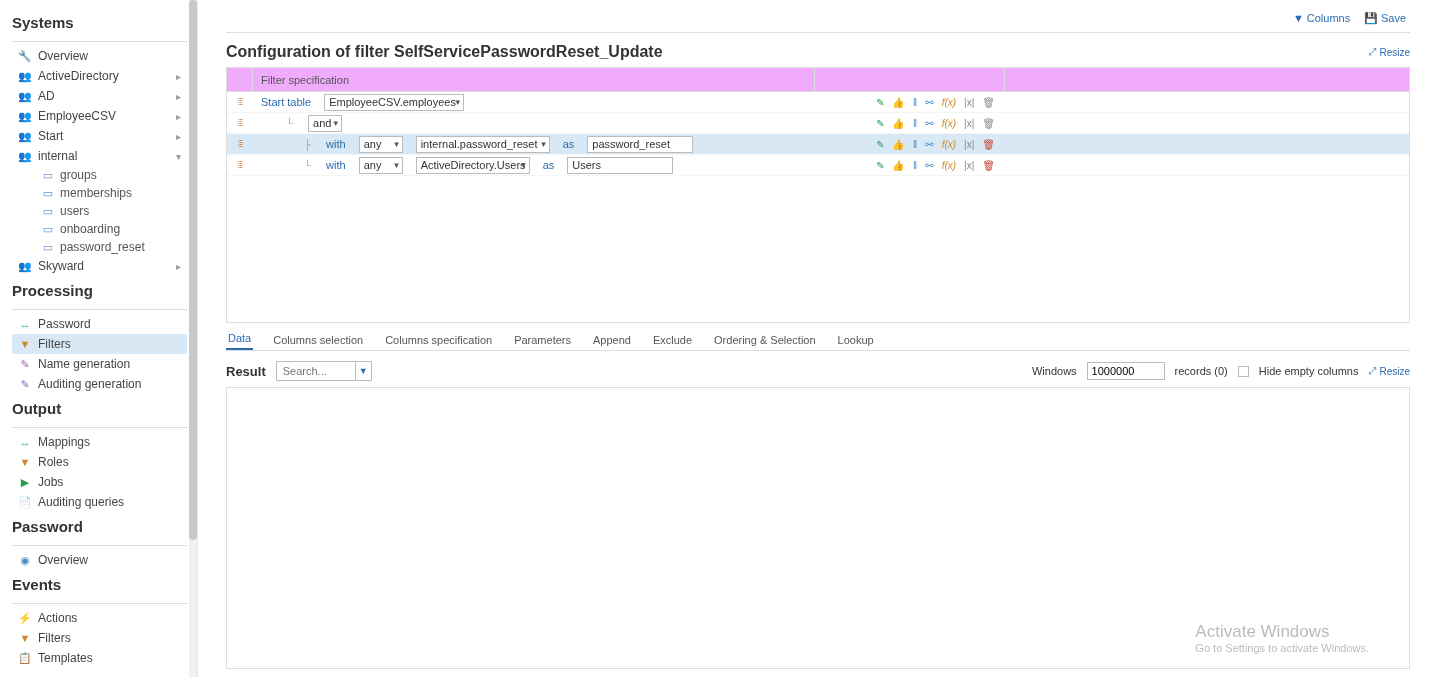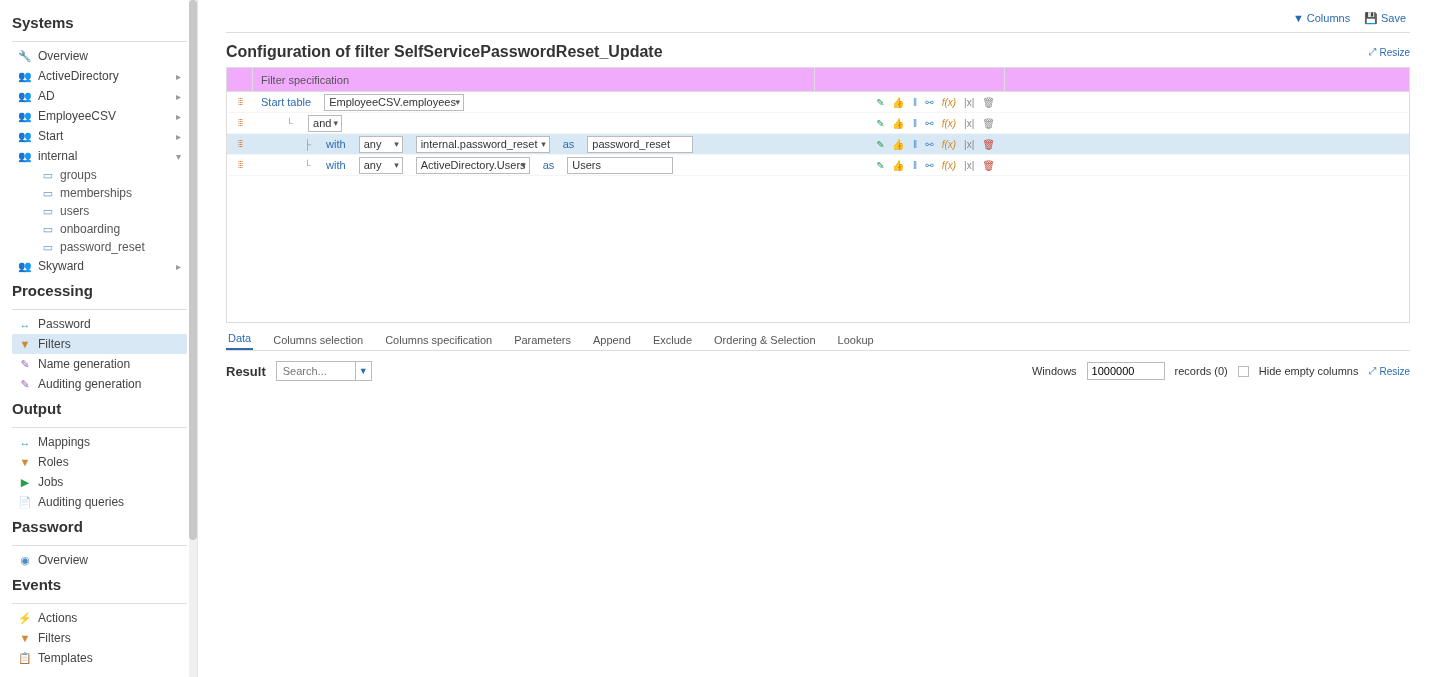--- a/index.html
+++ b/index.html
@@ -382,14 +382,20 @@
         <span>records (0)</span>
         <span class="chk"></span>
         <span>Hide empty columns</span>
         <div class="resize-link">
           <span>⤢</span>
           <span>Resize</span>
         </div>
       </div>
     </div>
 
+    <div class="result-box">
+      <div class="watermark">
+        <div class="t1">Activate Windows</div>
+        <div class="t2">Go to Settings to activate Windows.</div>
+      </div>
+    </div>
   </div>
 </div>
 
 </body></html>

